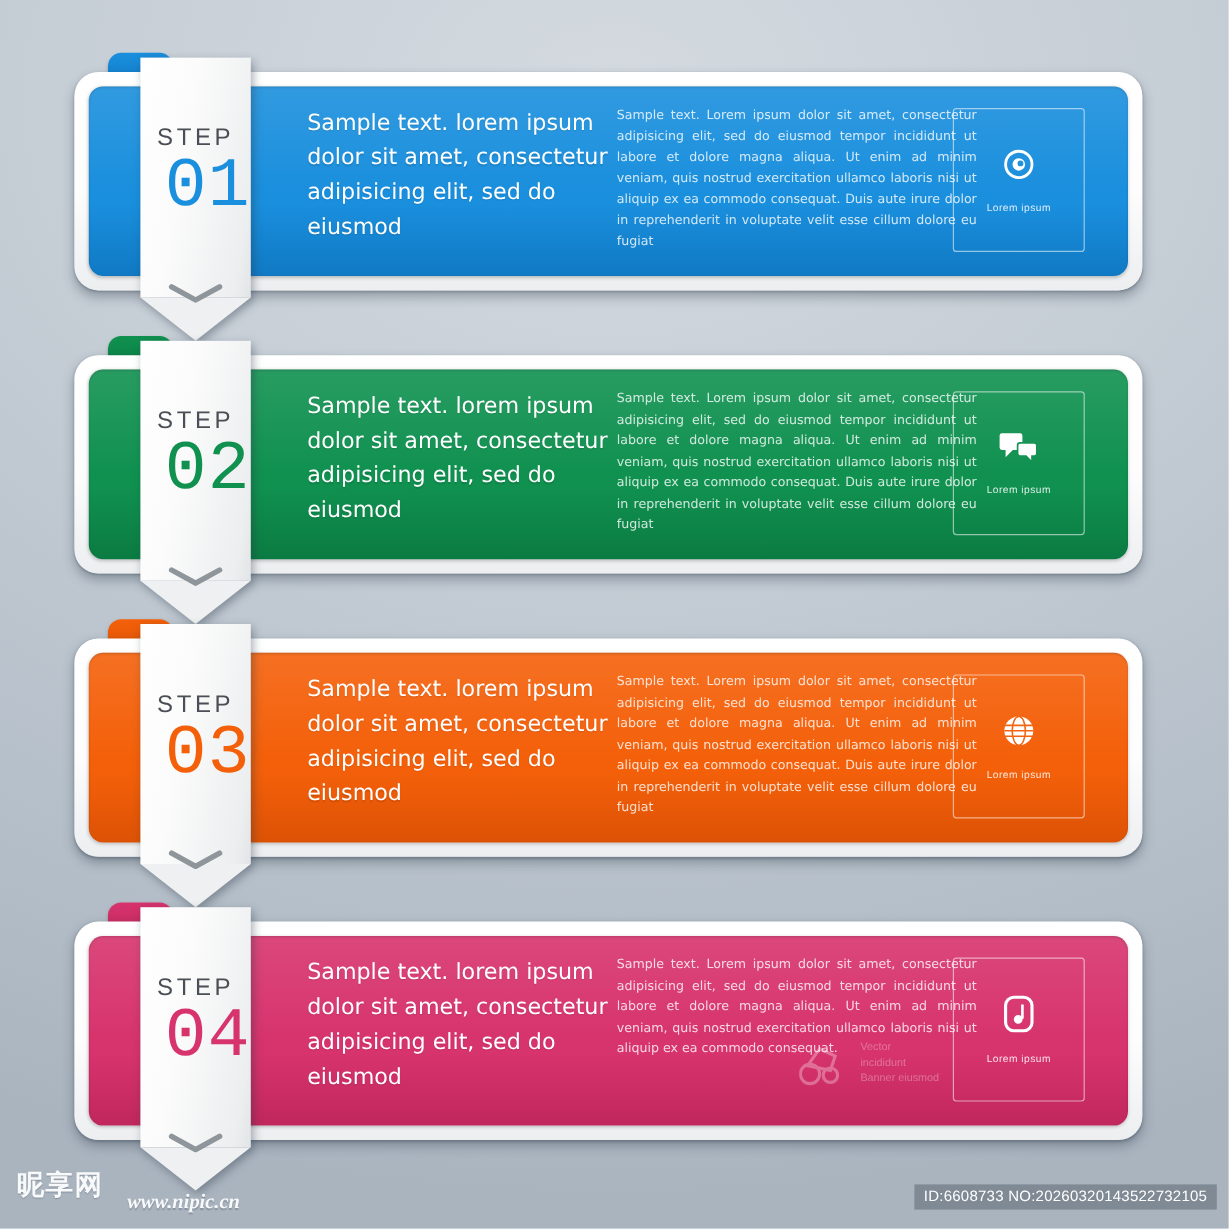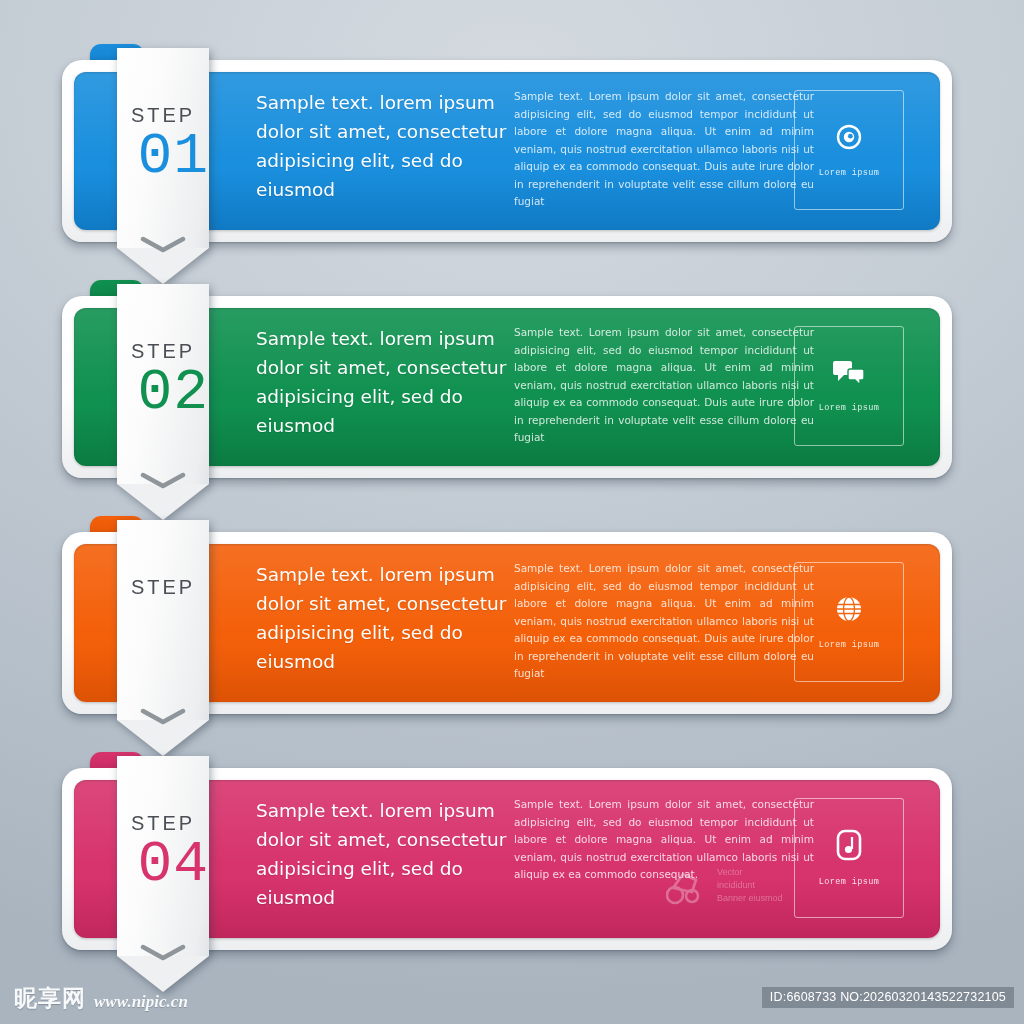--- a/index.html
+++ b/index.html
@@ -164,21 +164,21 @@
     align-items: center;
     justify-content: center;
   }
   .iconbox svg { display:block; }
   .iconcap {
     margin-top: 16px;
     font-size: 8.5px;
     letter-spacing: .4px;
     color: rgba(255,255,255,0.85);
     filter: blur(0.4px);
-    font-family: Liberation Mono, monospace;
+    font-family: Liberation Sans, sans-serif;
   }
 
   
   .vstamp {
     position: absolute;
     left: 592px;
     top: 86px;
     width: 190px;
     height: 52px;
     opacity: .30;
@@ -188,22 +188,22 @@
     filter: blur(0.5px);
     display:flex; align-items:flex-start; gap:7px;
   }
 
   
   .wm {
     position: absolute;
     left: 14px;
     bottom: 10px;
     display: flex;
-    align-items: flex-end;
-    gap: 8px;
+    align-items: flex-start;
+    gap: 20px;
     z-index: 9;
   }
   .wm-cn {
     font-size: 23px;
     font-weight: bold;
     color: #ffffff;
     opacity: .92;
     letter-spacing: 1px;
     font-family: "DejaVu Sans", sans-serif;
     text-shadow: 0 1px 1px rgba(60,70,80,.35);
@@ -317,20 +317,21 @@
             </svg>
           </span>
           <span class="iconcap">Lorem ipsum</span>
         </div>
       </div>
     </div>
     <div class="ribbon">
       <div class="ribbon-body"></div>
       <div class="ribbon-tail"></div>
       <div class="ribbon-step">STEP</div>
+      <div class="ribbon-num" id="num2" style="color: rgb(244, 96, 10);">03</div>
       <span class="chev">
         <svg width="46" height="18" viewBox="0 0 46 18">
           <path d="M3 3 L23 14 L43 3" fill="none" stroke="#8e959b" stroke-width="4.5" stroke-linecap="round" stroke-linejoin="round"></path>
         </svg>
       </span>
     </div>
   </div>
 
   <div class="banner" id="b3" style="top:752px;">
     <div class="nub" id="nub3" style="background: linear-gradient(rgb(215, 51, 108) 0%, rgb(192, 39, 92) 100%);"></div>

